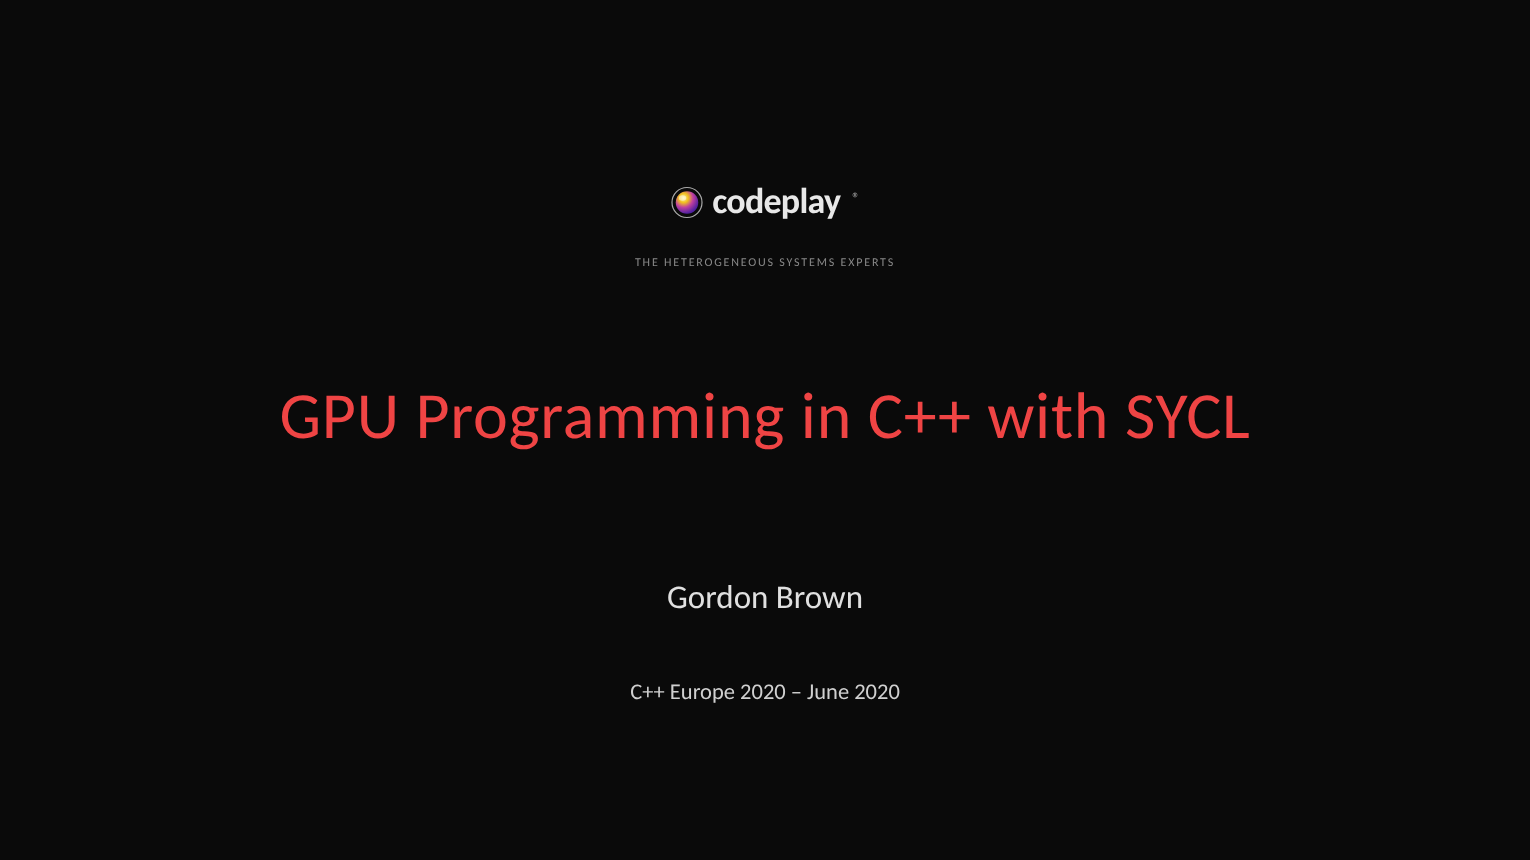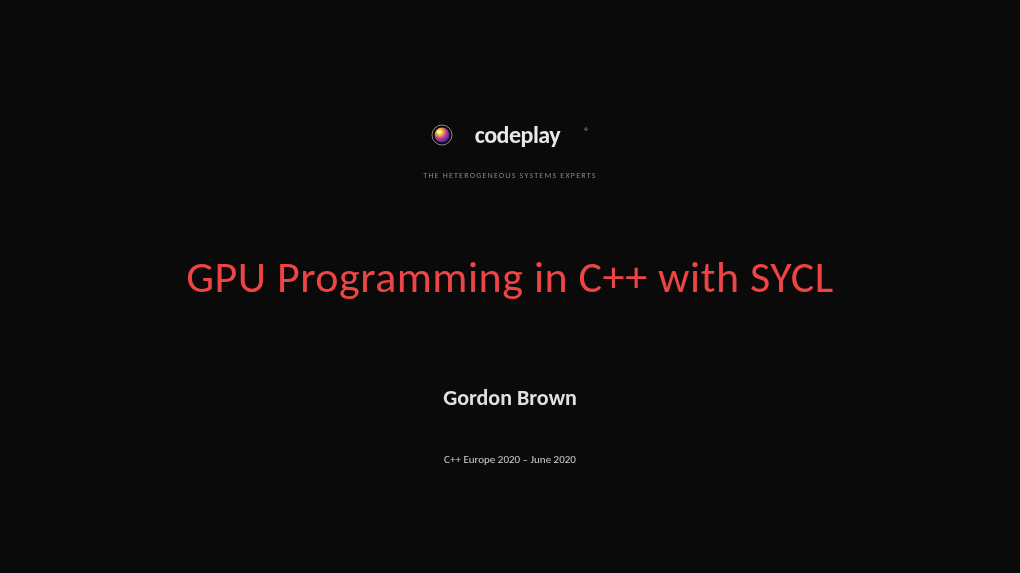--- a/index.html
+++ b/index.html
@@ -22,21 +22,21 @@
     }
     .logo-block {
       display: flex;
       flex-direction: column;
       align-items: center;
       margin-bottom: 70px;
     }
     .logo-row {
       display: flex;
       align-items: center;
-      gap: 22px;
+      gap: 6px;
     }
     .logo-icon {
       width: 22px;
       height: 22px;
       position: relative;
     }
     .logo-icon svg {
       width: 100%;
       height: 100%;
     }
@@ -67,31 +67,31 @@
       text-align: center;
       margin-bottom: 80px;
       letter-spacing: 0.5px;
     }
     .author-block {
       text-align: center;
       margin-bottom: 40px;
     }
     .author-name {
       font-size: 22px;
-      font-weight: 700;
+      font-weight: 400;
       color: #e0e0e0;
       margin-bottom: 2px;
     }
     .author-role {
       font-size: 22px;
       font-weight: 500;
       color: #e0e0e0;
     }
     .event-line {
-      font-size: 11px;
+      font-size: 15px;
       color: #d0d0d0;
       text-align: right;
     }
   </style>
 </head>
 <body>
 
 <div class="logo-block">
   <div class="logo-row">
     <span class="logo-icon">

